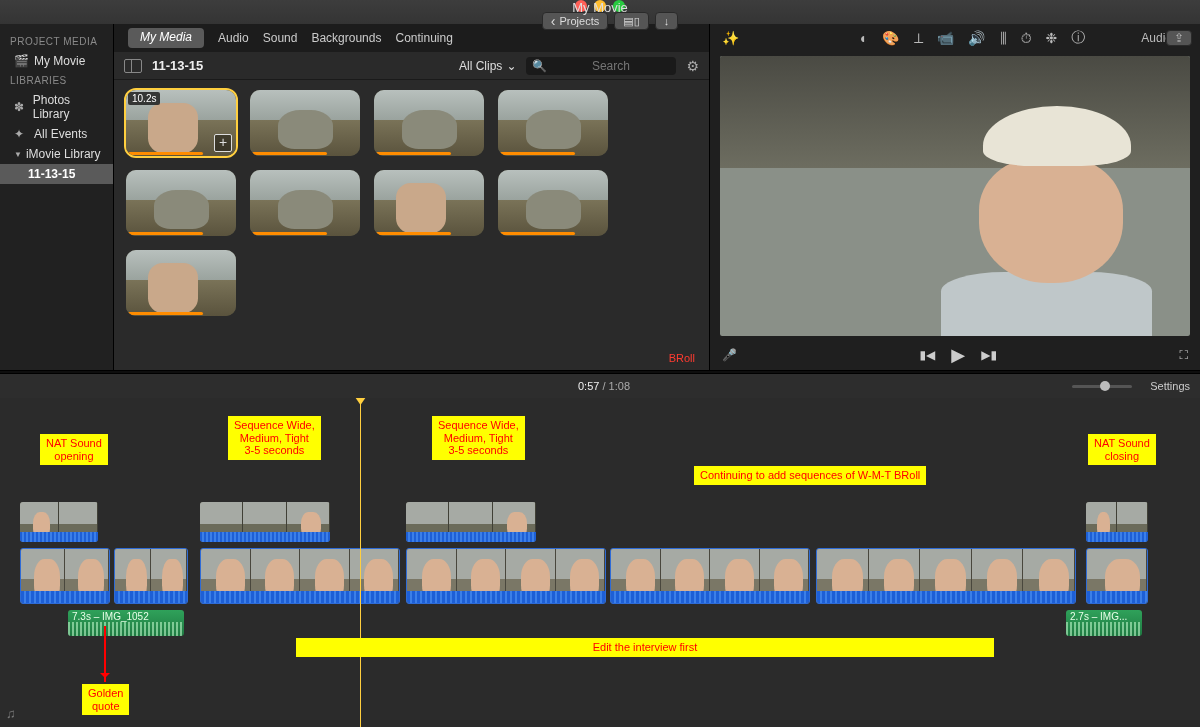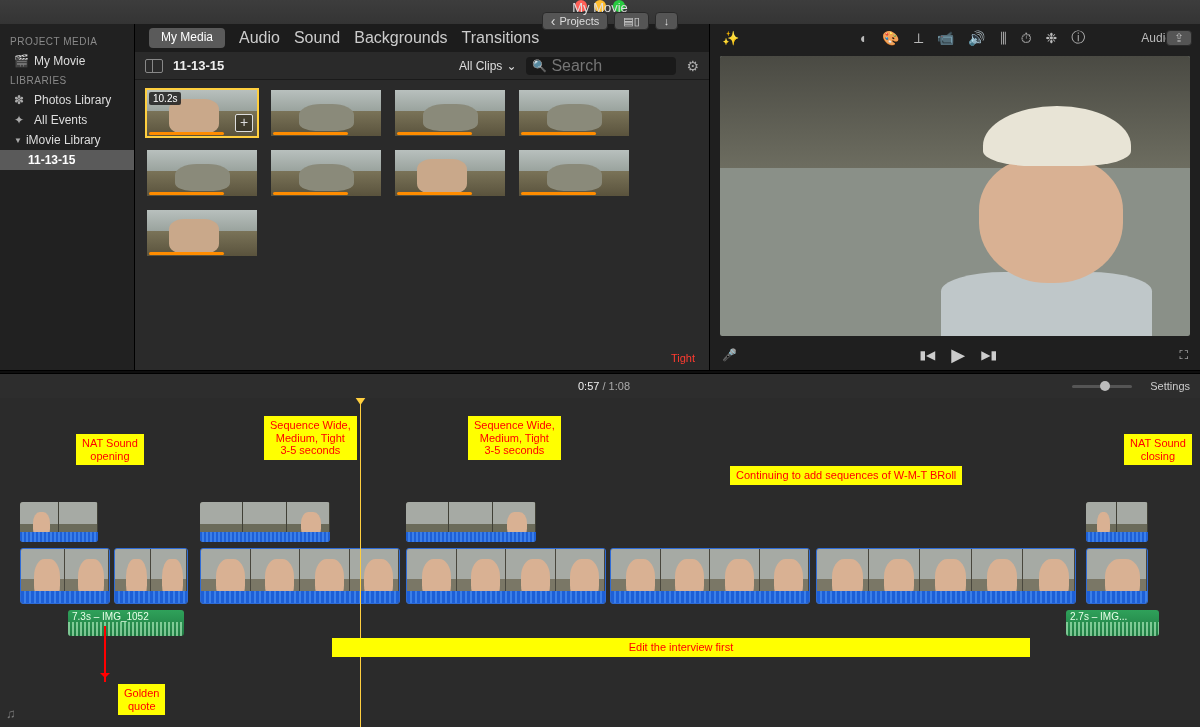--- a/index.html
+++ b/index.html
@@ -9,46 +9,46 @@
   .traffic { display:flex; gap:7px; }
   .traffic span { width:12px; height:12px; border-radius:50%; display:block; }
   .tr-red{background:#ff5f57;} .tr-yel{background:#ffbd2e;} .tr-grn{background:#28c940;}
   .tb-title { position:absolute; left:0; right:0; text-align:center; color:#ddd; font-size:13px; pointer-events:none;}
   .tb-btns { display:flex; gap:6px; margin-left:20px;}
   .tb-btn { background:#555; border:1px solid #2a2a2a; color:#ddd; border-radius:4px; padding:1px 8px; font-size:11px; display:flex; align-items:center; gap:4px; height:18px;}
   .tb-btn.chev::before{content:"‹"; font-size:14px; line-height:10px;}
   .tb-share{ margin-left:auto; background:#555; border:1px solid #2a2a2a; border-radius:4px; width:26px; height:18px; display:flex; align-items:center; justify-content:center; color:#bbb;}
   
   .upper { display:flex; height:346px; }
-  .leftpane { width:135px; background:#212121; padding:8px 0 0 0; border-right:1px solid #000;}
+  .leftpane { width:114px; background:#212121; padding:8px 0 0 0; border-right:1px solid #000;}
   .lp-head { color:#8a8a8a; font-size:10px; letter-spacing:.5px; padding:4px 10px; text-transform:uppercase;}
   .lp-item { display:flex; align-items:center; gap:6px; padding:3px 10px 3px 14px; color:#ddd; font-size:12px; cursor:pointer;}
   .lp-item .ic{width:14px;color:#aaa;}
   .lp-item.exp::before{content:"▼"; font-size:8px; color:#aaa; margin-right:-2px;}
   .lp-item.selected{ background:#5a5a5a; color:#fff; font-weight:600;}
   .lp-item.ind{ padding-left:28px;}
   
   .browser { flex:1; background:#2a2a2a; display:flex; flex-direction:column; border-right:1px solid #000;}
   .tabs { height:28px; background:#1c1c1c; display:flex; align-items:center; gap:14px; padding:0 14px;}
-  .tabseg { background:#0f0f0f; border-radius:4px; display:flex; height:20px; overflow:hidden;}
+  .tabseg { background:#0f0f0f; border-radius:4px; display:flex; height:20px; overflow:hidden;font-style:italic;}
   .tabseg span{ padding:2px 12px; color:#ccc; font-size:12px; cursor:pointer;}
   .tabseg span.active{ background:#5a5a5a; color:#fff;}
-  .tabs .tl{ color:#ccc; font-size:16px; cursor:pointer;}
+  .tabs .tl{ color:#ccc; font-size:12px; cursor:pointer;}
   .browbar{ height:28px; background:#2a2a2a; border-bottom:1px solid #1a1a1a; display:flex; align-items:center; padding:0 10px; gap:10px;}
   .browbar .sq{ width:18px;height:14px;border:1px solid #888; border-radius:2px; position:relative;}
   .browbar .sq::after{content:"";position:absolute;left:40%;top:0;bottom:0;width:1px;background:#888;}
   .browbar .title{ color:#eee; font-weight:600; font-size:13px;}
   .browbar .sp{flex:1;}
   .browbar .drop{ color:#ddd; display:flex; align-items:center; gap:4px; cursor:pointer;}
   .browbar .drop::after{content:"⌄"; font-size:12px;}
   .browbar .search{ background:#1a1a1a; border-radius:4px; height:18px; width:150px; display:flex; align-items:center; padding:0 6px; color:#888; gap:4px;}
-  .browbar .search input{ background:transparent;border:none;outline:none;color:#ccc;font-size:16px;width:100%;}
+  .browbar .search input{ background:transparent;border:none;outline:none;color:#ccc;font-size:12px;width:100%;text-align:center;}
   .browbar .gear{ color:#aaa; font-size:14px; cursor:pointer;}
   .thumbs{ flex:1; padding:10px 12px; display:flex; flex-wrap:wrap; gap:14px 14px; align-content:flex-start; position:relative;}
-  .thumb{ width:110px; height:46px; background:linear-gradient(135deg,#6b6b55,#4a4a3a); border-radius:0; position:relative; overflow:hidden;}
+  .thumb{ width:110px; height:66px; background:linear-gradient(135deg,#6b6b55,#4a4a3a); border-radius:10px; position:relative; overflow:hidden;}
   .thumb .sky{position:absolute;inset:0 0 55% 0;background:linear-gradient(#b8c0bd,#9aa39e);}
   .thumb .grnd{position:absolute;inset:45% 0 0 0;background:linear-gradient(#7a7358,#5a533d);}
   .thumb .obj{position:absolute;inset:30% 25% 10% 25%; background:#8a8a7a; border-radius:40% 40% 30% 30%;}
   .thumb.person .obj{ inset:20% 35% 5% 20%; background:#c9a88a; border-radius:30%;}
   .thumb .bar{position:absolute;left:2px;right:30%;bottom:1px;height:3px;background:#ff8c00;border-radius:2px;}
   .thumb.sel{ outline:2px solid #ffcf3f; }
   .thumb .dur{ position:absolute; top:2px; left:2px; background:rgba(30,30,30,.85); color:#fff; font-size:10px; padding:1px 4px; border-radius:2px;}
   .thumb.sel::after{content:"+";position:absolute;right:4px;bottom:4px;width:16px;height:16px;border:1px solid #ddd;border-radius:2px;color:#ddd;font-size:14px;line-height:14px;text-align:center;background:rgba(0,0,0,.4);}
   .text-label{position:absolute;right:14px;bottom:6px;color:#ff3b30;font-size:11px;}
   
@@ -75,21 +75,21 @@
   .tlhead .tc{position:absolute;left:8px;right:0;text-align:center;}
   .tlhead .tc .cur{color:#eee;}
   .tlhead .zoom{ margin-left:auto; display:flex; align-items:center; gap:8px;}
   .tlhead .ztrack{width:60px;height:3px;background:#555;border-radius:2px;position:relative;}
   .tlhead .ztrack::after{content:"";position:absolute;left:28px;top:-4px;width:10px;height:10px;background:#bbb;border-radius:50%;}
   .tlhead .set{color:#ccc;cursor:pointer;margin-left:10px;}
   .timeline{ height:329px; background:#2b2b2b; position:relative; overflow:hidden;}
   .playhead{position:absolute;top:0;bottom:0;left:360px;width:1px;background:#ffcf3f;z-index:40;}
   .playhead::before{content:"";position:absolute;top:-1px;left:-5px;width:11px;height:8px;background:#ffcf3f;clip-path:polygon(0 0,100% 0,50% 100%);}
   
-  .note{position:absolute;background:#ffff00;color:#ff0000;font-size:11px;padding:3px 6px;line-height:1.15;text-align:center;white-space:pre;z-index:50;margin-left:36px;}
+  .note{position:absolute;background:#ffff00;color:#ff0000;font-size:11px;padding:3px 6px;line-height:1.15;text-align:center;white-space:pre;z-index:50;}
   
   .vtrack{position:absolute;left:20px;right:10px;top:104px;height:40px;}
   .vclip{position:absolute;top:0;height:40px;border-radius:3px;overflow:hidden;display:flex;}
   .vclip::after{content:"";position:absolute;left:0;right:0;bottom:0;height:10px;background:repeating-linear-gradient(90deg,#1d5fd6 0 2px,#3b7fe8 2px 4px);}
   .frame{flex:1;background:#6b6b5a;border-right:1px solid rgba(0,0,0,.4);position:relative;}
   .frame::before{content:"";position:absolute;inset:0 0 45% 0;background:#a6aaa4;}
   .frame.p::after{content:"";position:absolute;inset:25% 20% 5% 35%;background:#d9b193;border-radius:40%;}
   
   .mtrack{position:absolute;left:20px;right:10px;top:150px;height:56px;}
   .mclip{position:absolute;top:0;height:56px;border-radius:3px;overflow:hidden;display:flex;border:1px solid #2e6bd6;background:#4070c8;}
@@ -147,21 +147,21 @@
   </div>
 
   <div class="browser">
     <div class="tabs">
       <div class="tabseg">
         <span class="active">My Media</span>
       </div>
       <span class="tl">Audio</span>
       <span class="tl">Sound</span>
       <span class="tl">Backgrounds</span>
-      <span class="tl">Transitions</span>
+      <span class="tl">Continuing</span>
     </div>
     <div class="browbar">
       <div class="sq"></div>
       <div class="title">11-13-15</div>
       <div class="sp"></div>
       <div class="drop">All Clips</div>
       <div class="search">
         <span>🔍</span>
         <input placeholder="Search" style="">
       </div>
@@ -216,21 +216,21 @@
           <div class="grnd"></div>
           <div class="obj"></div>
           <div class="bar"></div>
         </div>
       <div class="thumb person">
           <div class="sky"></div>
           <div class="grnd"></div>
           <div class="obj"></div>
           <div class="bar"></div>
         </div>
-      <div class="text-label">Tight</div>
+      <div class="text-label">BRoll</div>
     </div>
   </div>
 
   <div class="viewer">
     <div class="vtool">
       <span class="ic">✨</span>
       <div class="sp"></div>
       <span class="ic">◐</span>
       <span class="ic">🎨</span>
       <span class="ic">⟂</span>
@@ -354,16 +354,16 @@
         <div class="frame p"></div>
         <div class="frame p"></div>
         <div class="frame p"></div>
       </div>
     <div class="mclip" style="left:1066px;width:62px;">
         <div class="frame p"></div>
       </div>
   </div>
 
   <div class="aclip" style="left:68px;width:116px;"><span>7.3s – IMG_1052</span></div>
-  <div class="aclip" style="left:1066px;width:93px;"><span>2.7s – IMG...</span></div>
+  <div class="aclip" style="left:1066px;width:76px;"><span>2.7s – IMG...</span></div>
 
   <span class="music-ic">♫</span>
 </div>
 
 </body></html>

